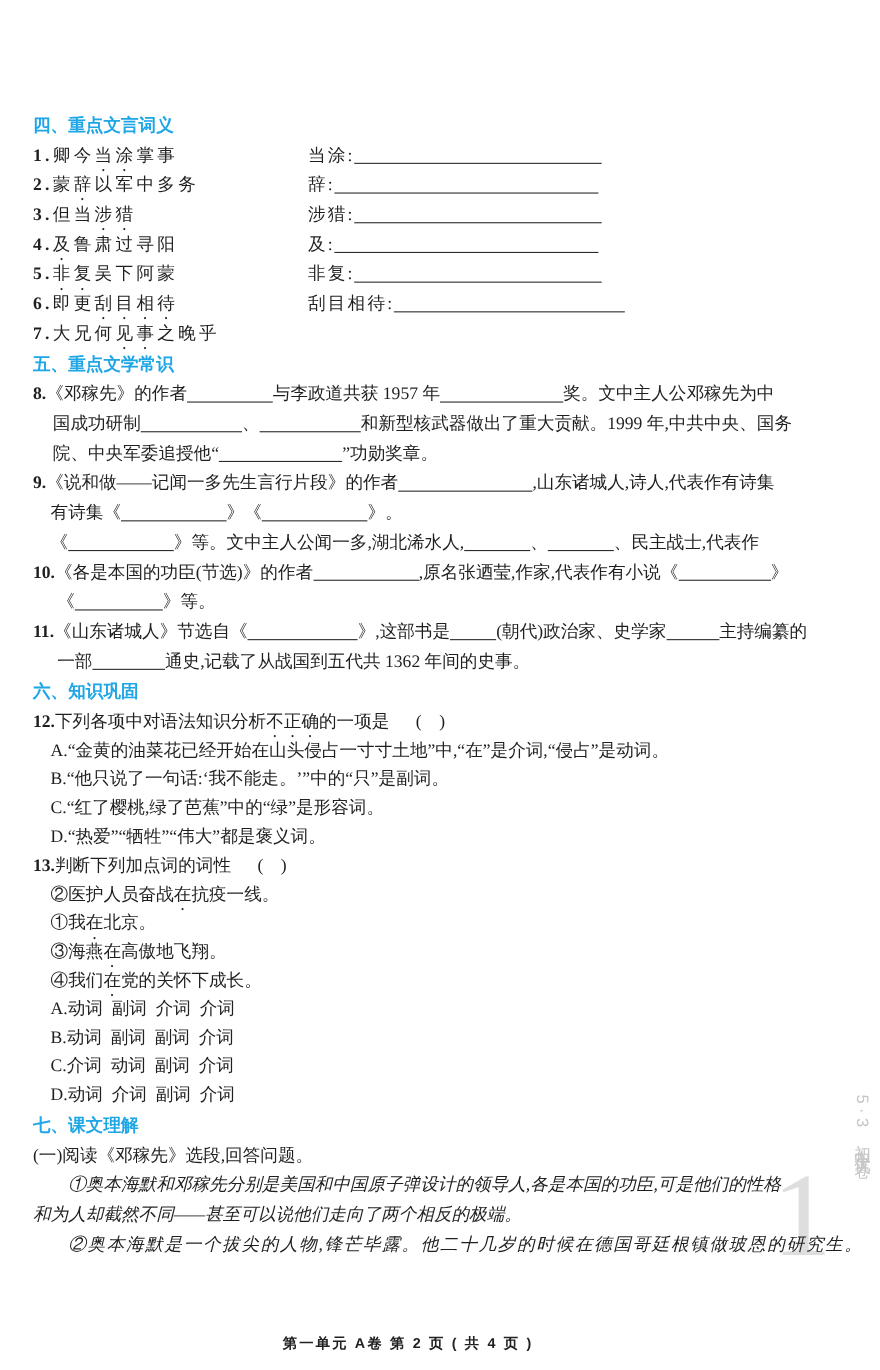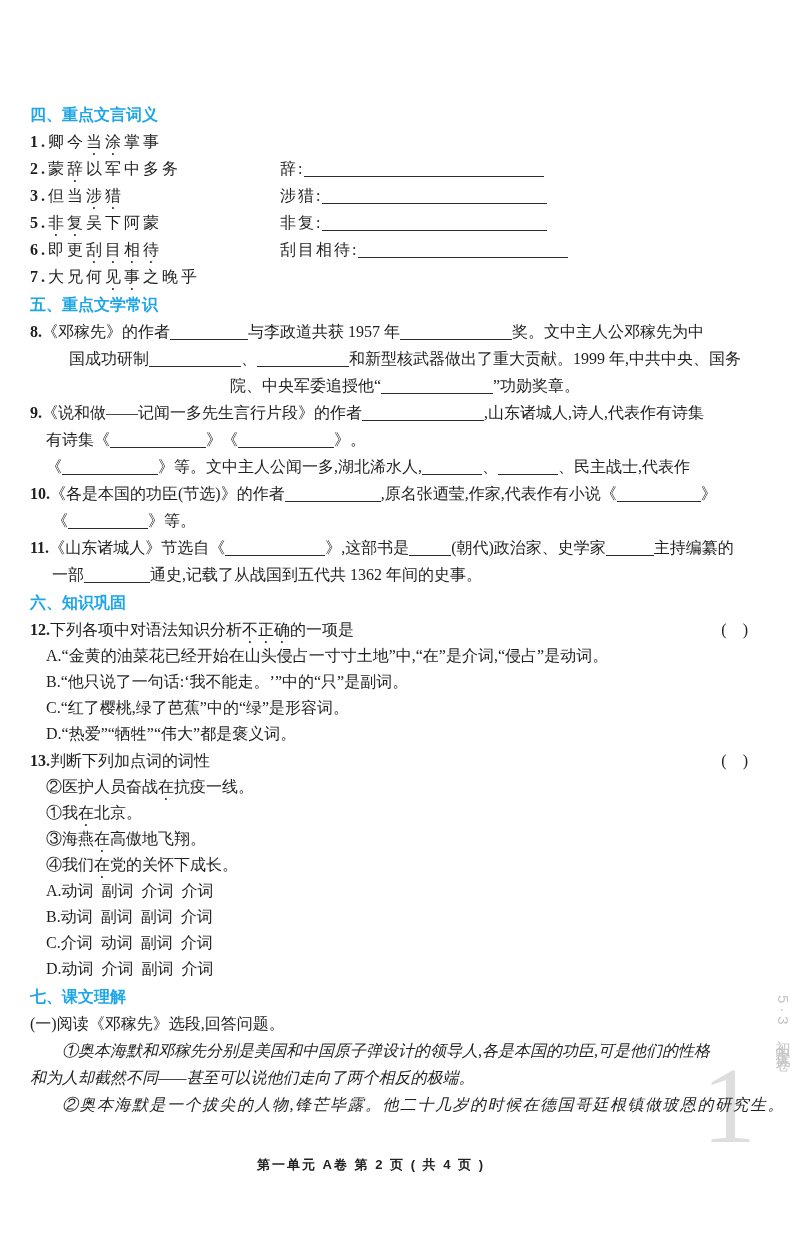--- a/index.html
+++ b/index.html
@@ -14,44 +14,44 @@
     background:#ffffff;
   }
   .content{position:relative;z-index:1;}
   .title{
     font-family:"Liberation Sans","DejaVu Sans",sans-serif;
     font-weight:bold;font-size:16px;color:#1ea6e6;
     height:26px;line-height:26px;margin-top:2px;
   }
   .line{height:27px;line-height:27px;white-space:nowrap;}
   .opt{height:26px;line-height:26px;white-space:pre;}
-  .ind1{padding-left:18px;text-align:center;}
+  .ind1{padding-left:18px;}
   .ind2{padding-left:16px;}
   .s4row{display:flex;height:27px;line-height:27px;}
   .s4row .lcol{width:250px;letter-spacing:3px;}
   .s4row .rcol{flex:1;letter-spacing:2px;}
-  .stem{display:flex;justify-content:space-between;height:27px;line-height:27px;}
+  .stem{display:flex;height:27px;line-height:27px;gap:24px;}
   .bracket{white-space:pre;padding-right:14px;}
   .blank{
     display:inline-block;
     border-bottom:1px solid #2b2b2b;
     height:16px;vertical-align:-3px;
   }
   .bold{font-weight:bold;}
   .em-dot{
     -webkit-text-emphasis:filled dot #1f1f1f;
     -webkit-text-emphasis-position:under right;
     text-emphasis:filled dot #1f1f1f;
     text-emphasis-position:under right;
   }
   .passage{font-style:italic;}
   .indent2{padding-left:32px;}
   .spread{letter-spacing:1.5px;}
   .footer{
-    position:absolute;top:1156px;left:0;width:742px;
+    position:absolute;top:1212px;left:0;width:742px;
     text-align:center;
     font-family:"Liberation Sans","DejaVu Sans",sans-serif;
     font-weight:bold;font-size:13px;color:#222;
     letter-spacing:2px;z-index:1;
   }
   .side-text{
     position:absolute;top:995px;right:8px;
     writing-mode:vertical-rl;
     font-family:"Liberation Sans","DejaVu Sans",sans-serif;
     font-size:15px;color:#c6c6c6;letter-spacing:4px;z-index:0;
@@ -66,28 +66,33 @@
 <body>
 
 <div class="page">
 
   <div class="content">
 
     <div class="title">四、重点文言词义</div>
     <div>
       <div class="s4row">
         <div class="lcol"><span class="bold">1.</span><span>卿今</span><span class="em-dot">当涂</span><span>掌事</span></div>
+        <div class="rcol"><span>当涂:</span><span class="blank" style="width: 225px;"></span></div>
       </div>
       <div class="s4row">
         <div class="lcol"><span class="bold">2.</span><span>蒙</span><span class="em-dot">辞</span><span>以军中多务</span></div>
         <div class="rcol"><span>辞:</span><span class="blank" style="width: 240px;"></span></div>
       </div>
       <div class="s4row">
         <div class="lcol"><span class="bold">3.</span><span>但当</span><span class="em-dot">涉猎</span></div>
         <div class="rcol"><span>涉猎:</span><span class="blank" style="width: 225px;"></span></div>
+      </div>
+      <div class="s4row">
+        <div class="lcol"><span class="bold">4.</span><span class="em-dot">及</span><span>鲁肃过寻阳</span></div>
+        <div class="rcol"><span>及:</span><span class="blank" style="width: 240px;"></span></div>
       </div>
       <div class="s4row">
         <div class="lcol"><span class="bold">5.</span><span class="em-dot">非复</span><span>吴下阿蒙</span></div>
         <div class="rcol"><span>非复:</span><span class="blank" style="width: 225px;"></span></div>
       </div>
       <div class="s4row">
         <div class="lcol"><span class="bold">6.</span><span>即更</span><span class="em-dot">刮目相待</span></div>
         <div class="rcol"><span>刮目相待:</span><span class="blank" style="width: 210px;"></span></div>
       </div>
       <div class="s4row">

